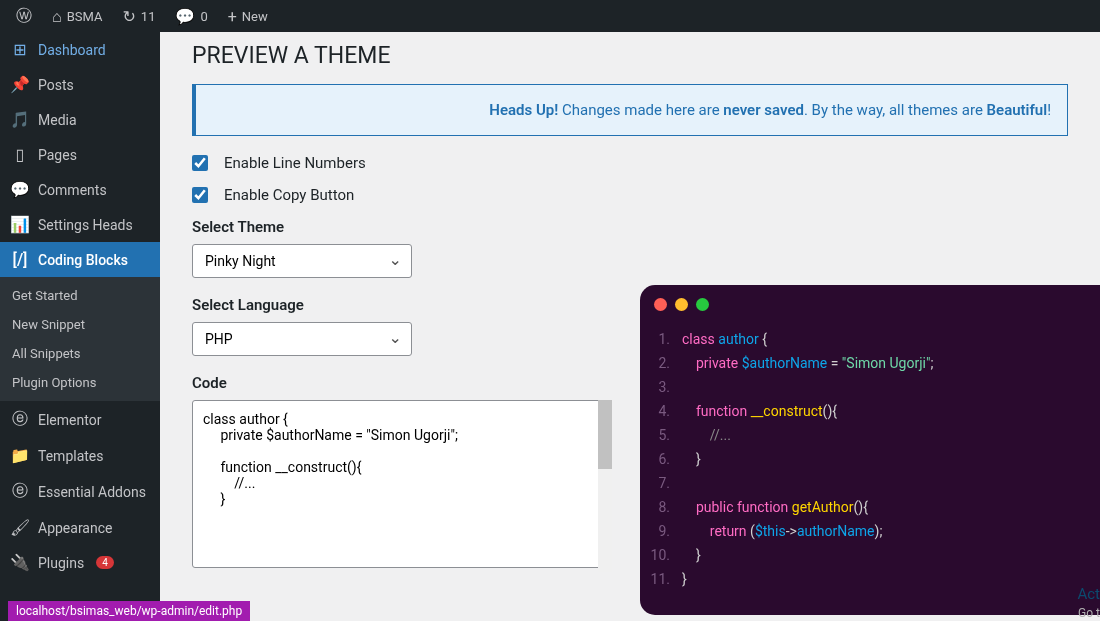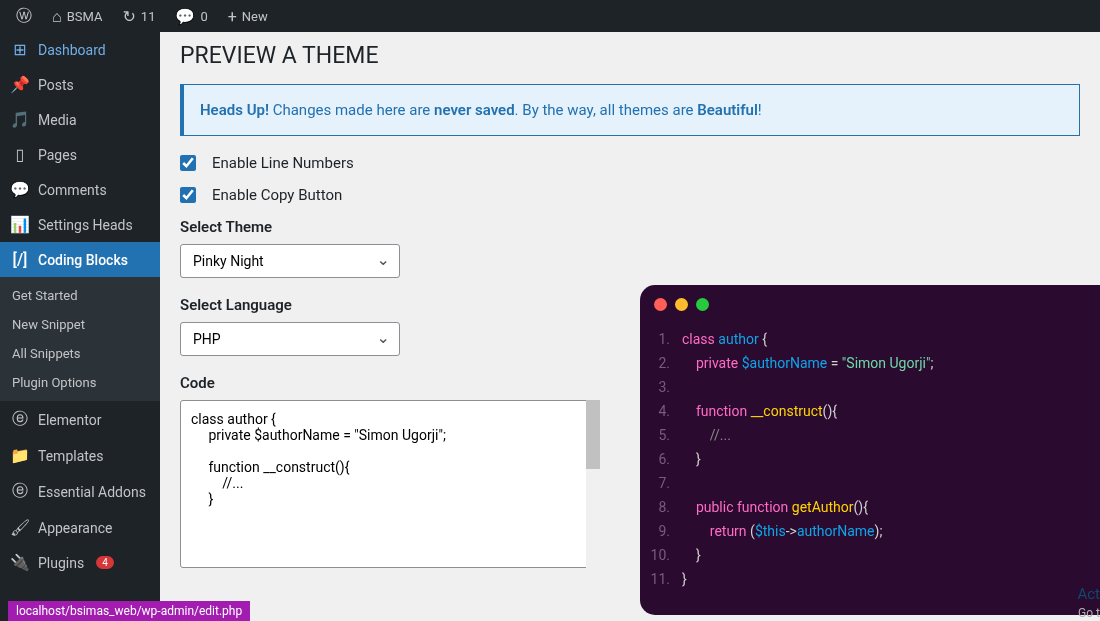--- a/index.html
+++ b/index.html
@@ -11,23 +11,23 @@
 .sidebar{position:absolute;left:0;top:32px;width:160px;height:589px;background:#1d2327;color:#c3c4c7;font-size:14px;overflow-y:auto}
 .sb-item{display:flex;align-items:center;gap:8px;padding:8px 10px;cursor:pointer;position:relative}
 .sb-item.dashboard{color:#72aee6}
 .sb-item.active{background:#2271b1;color:#fff;font-weight:500}
 .sb-item.active::after{content:"";position:absolute;right:-8px;top:50%;transform:translateY(-50%);border:8px solid transparent;border-right-color:#f0f0f1}
 .sb-icon{width:20px;font-size:16px;text-align:center}
 .sb-sub{background:#2c3338;padding:4px 0}
 .sb-subitem{padding:7px 12px;font-size:13px;color:#c3c4c7;cursor:pointer}
 .sb-subitem.current{color:#fff;font-weight:600}
 .badge{background:#d63638;color:#fff;border-radius:9px;font-size:10px;padding:1px 6px;margin-left:4px}
-.main{position:absolute;left:160px;top:32px;width:940px;height:589px;padding:10px 20px;overflow:hidden}
+.main{position:absolute;left:160px;top:32px;width:940px;height:589px;padding:10px 32px;overflow:hidden}
 .page-title{font-size:23px;font-weight:400;color:#1d2327;margin-bottom:15px}
-.notice{border:1px solid #2271b1;border-left:4px solid #2271b1;background:#e6f2fb;padding:16px;text-align:left;color:#2271b1;font-size:15px;margin-bottom:18px}
+.notice{border:1px solid #2271b1;border-left:4px solid #2271b1;background:#e6f2fb;padding:16px;text-align:right;color:#2271b1;font-size:15px;margin-bottom:18px}
 .notice b{font-weight:600}
 .checkbox-row{display:flex;align-items:center;gap:16px;margin-bottom:14px;font-size:15px;color:#1d2327}
 .checkbox-row input{width:16px;height:16px;accent-color:#2271b1}
 .label{font-weight:600;font-size:15px;color:#1d2327;margin-bottom:8px}
 .select-wrap{position:relative;width:220px;margin-bottom:18px}
 .select-wrap select{width:100%;padding:8px 30px 8px 12px;font-size:14px;border:1px solid #8c8f94;border-radius:3px;background:#fff;appearance:none;cursor:pointer}
 .select-wrap::after{content:"⌄";position:absolute;right:10px;top:6px;pointer-events:none;color:#555;font-size:16px}
 .code-area{position:relative;width:420px}
 .code-area textarea{width:100%;height:168px;padding:10px;font-family:inherit;font-size:14px;border:1px solid #8c8f94;border-radius:3px;resize:none;background:#fff}
 .scrollbar{position:absolute;right:0;top:0;width:14px;height:100%;background:#f0f0f0}

